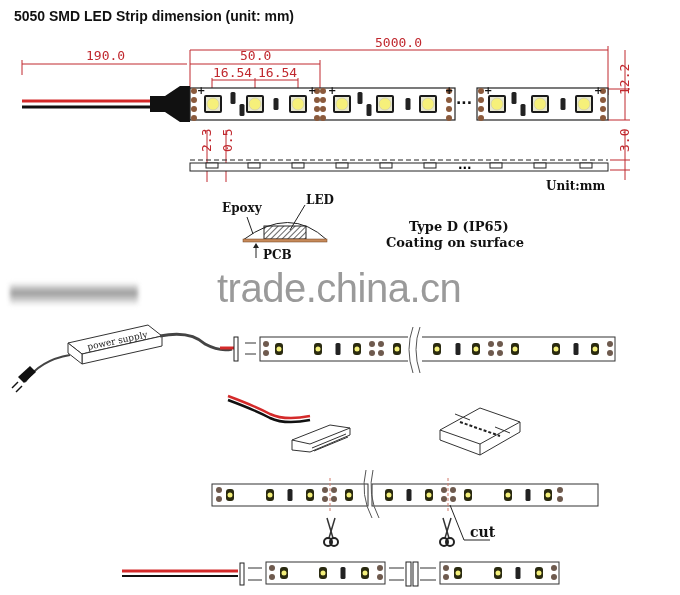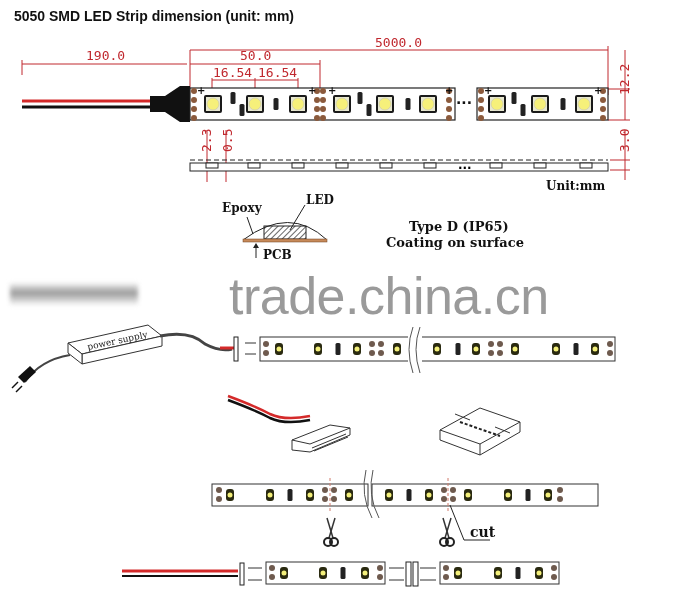--- a/index.html
+++ b/index.html
@@ -1,21 +1,21 @@
 <!DOCTYPE html>
 <html><head>
 <meta charset="utf-8">
 <style>
   html, body { margin:0; padding:0; background:#ffffff; }
   body { width:680px; height:595px; position:relative; overflow:hidden; font-family:"DejaVu Sans", sans-serif; }
   .title { position:absolute; left:14px; top:8px; font-family:"Liberation Sans", sans-serif; font-weight:bold; font-size:14px; color:#111; }
   .canvas { position:absolute; left:0; top:0; }
   .dim { font-family:"DejaVu Sans Mono", monospace; fill:#c0282e; font-size:13px; }
   .lbl { font-family:"DejaVu Serif", serif; font-weight:bold; fill:#111; }
-  .wm { position:absolute; left:229px; top:266px; font-family:"Liberation Sans", sans-serif; font-size:52px; color:#9a9a9a; letter-spacing:-0.5px; }
+  .wm { position:absolute; left:217px; top:266px; font-family:"Liberation Sans", sans-serif; font-size:40px; color:#9a9a9a; letter-spacing:-0.5px; }
   .blur { position:absolute; left:10px; top:282px; width:128px; height:24px; background:linear-gradient(#ffffff, #8a8a8a 45%, #ffffff); filter:blur(2px); opacity:.85; }
 </style>
 </head>
 <body>
 
 <div class="title">5050 SMD LED Strip dimension (unit: mm)</div>
 
 <svg class="canvas" width="680" height="595" viewBox="0 0 680 595" xmlns="http://www.w3.org/2000/svg">
   <defs>
     <pattern id="hatch" width="4" height="4" patternUnits="userSpaceOnUse" patternTransform="rotate(45)">

